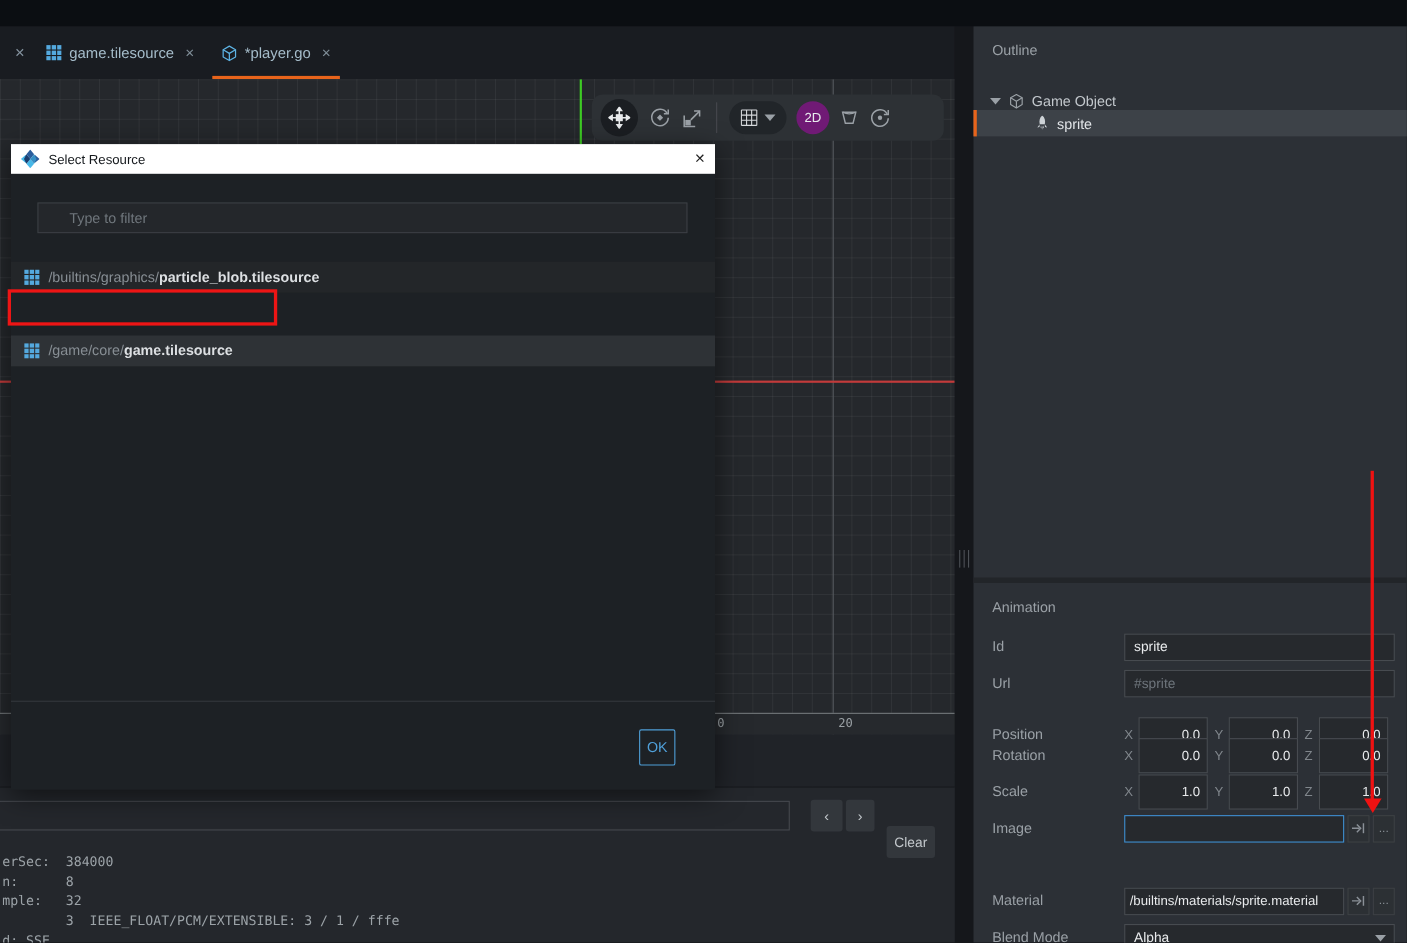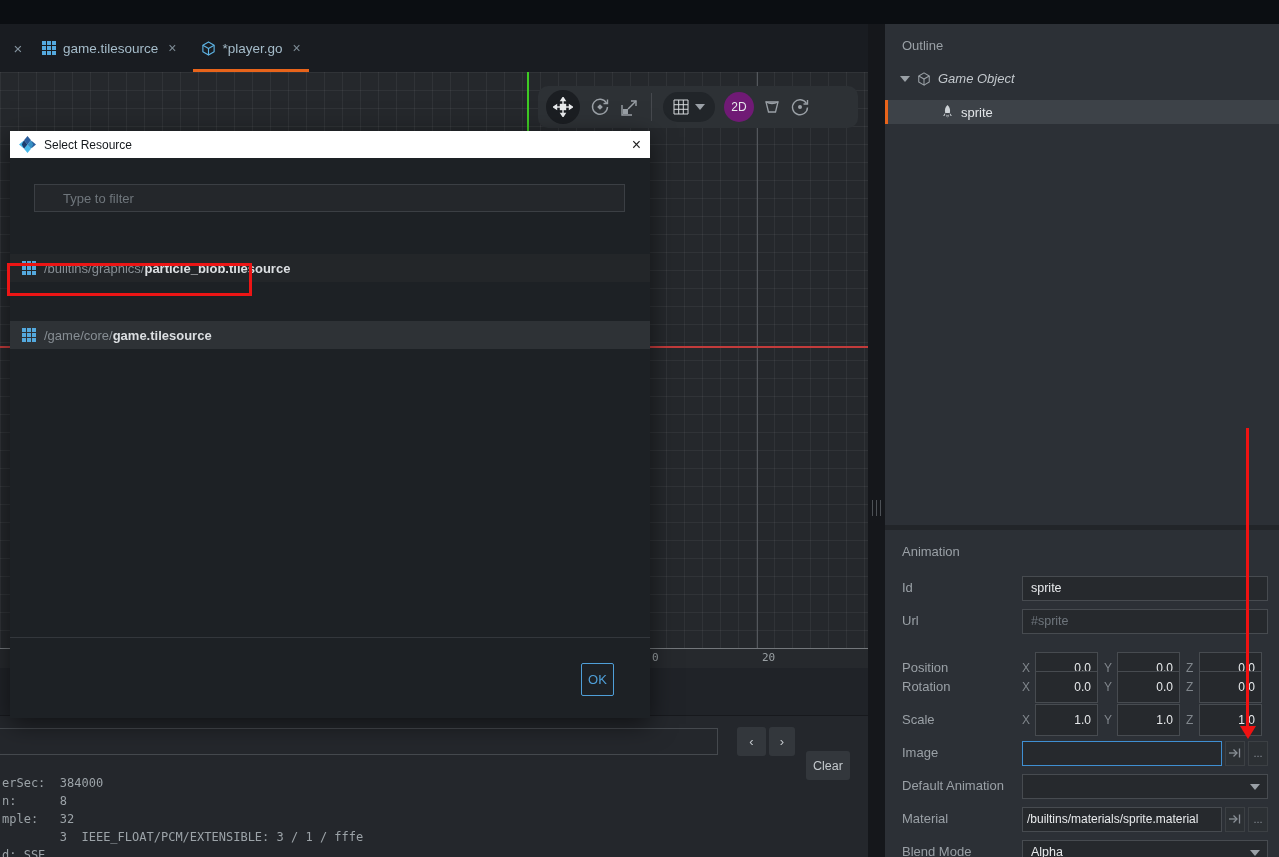--- a/index.html
+++ b/index.html
@@ -46,21 +46,21 @@
   .splitter { position:absolute; left:868px; top:24px; width:17px; height:833px; background:#15171b; }
   .grip { position:absolute; left:4px; top:476px; display:flex; gap:3px; }
   .grip span { width:1px; height:16px; background:#4d5156; display:block; }
 
   
   .rpanel { position:absolute; left:885px; top:24px; width:394px; height:833px; background:#2c3036; }
   .panel-h { color:#9aa0a6; font-size:13px; }
   .outline { position:absolute; left:0; top:0; width:394px; height:501px; }
   .outline .panel-h { position:absolute; left:17px; top:14px; }
   .tree-row { position:absolute; left:0; width:394px; height:23px; display:flex; align-items:center; }
-  .row-root { top:43px; padding-left:15px; gap:7px;font-style:italic; }
+  .row-root { top:56px; padding-left:15px; gap:7px; }
   .row-child { top:76px; height:24px; background:#3d4248; border-left:3px solid #e8641b; padding-left:53px; gap:7px; }
   .tree-label { color:#c3c8cd; font-size:13px; }
   .row-child .tree-label { color:#e2e5e8; }
   .tw-caret { width:0; height:0; border-left:5px solid transparent; border-right:5px solid transparent; border-top:6px solid #9aa0a6; }
 
   .sec-div { position:absolute; left:0; top:501px; width:394px; height:5px; background:#222529; }
 
   .props { position:absolute; left:0; top:506px; width:394px; height:327px; }
   .props .panel-h { position:absolute; left:17px; top:14px; }
   .prow { position:absolute; left:0; width:394px; height:26px; }
@@ -95,21 +95,21 @@
 
   
   .dialog { position:absolute; left:10px; top:131px; width:640px; height:587px; background:#1d2125; z-index:50;
             box-shadow:0 6px 24px rgba(0,0,0,0.55); }
   .d-title { position:absolute; left:0; top:0; width:640px; height:27px; background:#ffffff; display:flex; align-items:center; padding:0 9px; }
   .d-title .d-text { color:#14181c; font-size:12px; margin-left:8px; }
   .d-close { margin-left:auto; color:#222; font-size:16px; line-height:1; }
   .d-filter { position:absolute; left:24px; top:53px; width:591px; height:28px; background:#24272b; border:1px solid #3b3f44;
               color:#d8dbde; font-size:13px; padding:0 28px; outline:none; font-family:"Liberation Sans", sans-serif; }
   .d-filter::placeholder { color:#6f767c; }
-  .d-list { position:absolute; left:0; top:123px; width:640px; }
+  .d-list { position:absolute; left:0; top:107px; width:640px; }
   .d-item { height:28px; display:flex; align-items:center; padding-left:12px; gap:8px; }
   .d-item.row0 { background:#232629; }
   .d-item.row1 { background:#2e3236;margin-top:39px; }
   .d-path { color:#878e94; font-size:13px; }
   .d-name { color:#dcdfe2; font-size:13px; font-weight:bold; }
   .d-footer { position:absolute; left:0; top:506px; width:640px; height:81px; border-top:1px solid #33373c; }
   .ok-btn { position:absolute; left:571px; top:25px; width:33px; height:33px; background:transparent; border:1px solid #4f9fd8;
             border-radius:2px; color:#4f9fd8; font-size:13px; font-family:"Liberation Sans", sans-serif; }
 
   
@@ -352,29 +352,20 @@
                 <line x1="0" y1="5" x2="7" y2="5"></line>
                   <path d="M4.5 1.5 L8 5 L4.5 8.5"></path>
                   <line x1="10.5" y1="0.5" x2="10.5" y2="9.5"></line>
               </g>
             </svg>
           </span>
           <span class="mini-btn">...</span>
         </div>
       </div>
 
-      <div class="prow" style="top:243px">
-        <span class="plabel">Default Animation</span>
-        <div class="pfields">
-          <div class="selbox">
-            <span></span>
-            <span class="caret-down"></span>
-          </div>
-        </div>
-      </div>
 
       <div class="prow" style="top:276px">
         <span class="plabel">Material</span>
         <div class="pfields">
           <input class="tinput" style="width: 200px; padding: 0px 4px; font-size: 12px;" value="/builtins/materials/sprite.material">
           <span class="mini-btn">
             <svg width="12" height="10" viewBox="0 0 12 10">
               <g stroke="#8a9097" stroke-width="1.3" fill="none">
                 <line x1="0" y1="5" x2="7" y2="5"></line>
                   <path d="M4.5 1.5 L8 5 L4.5 8.5"></path>

